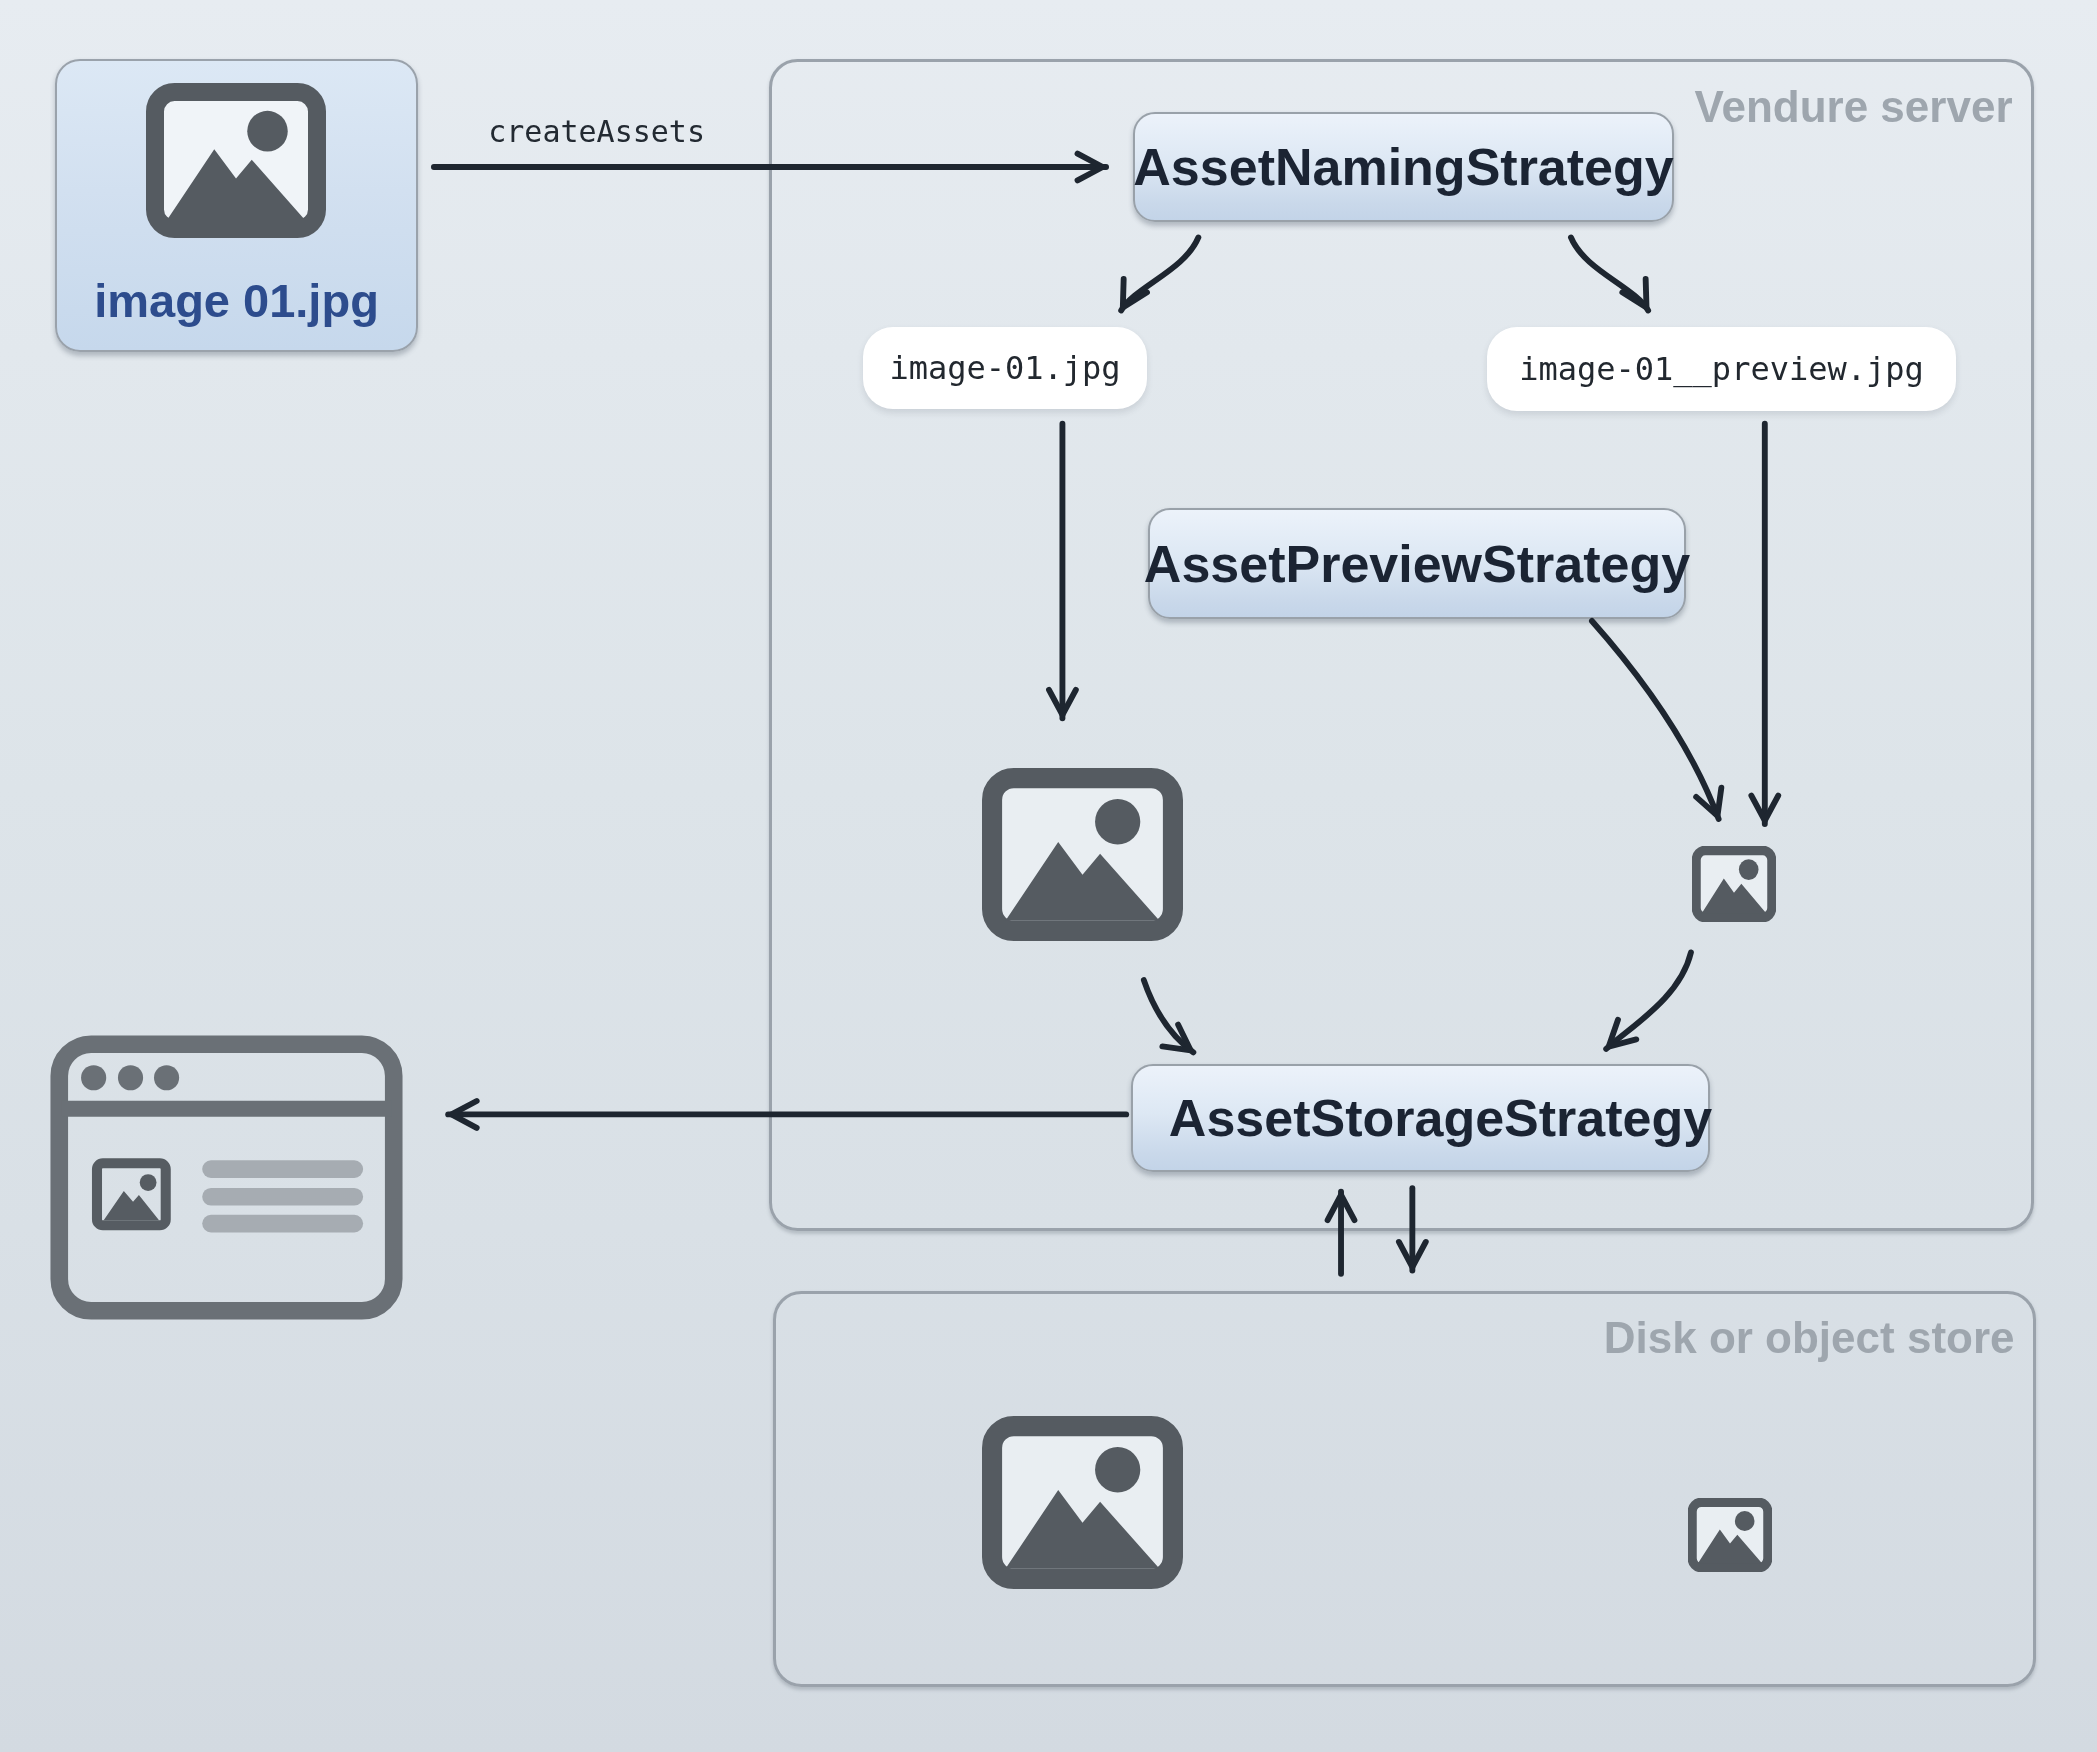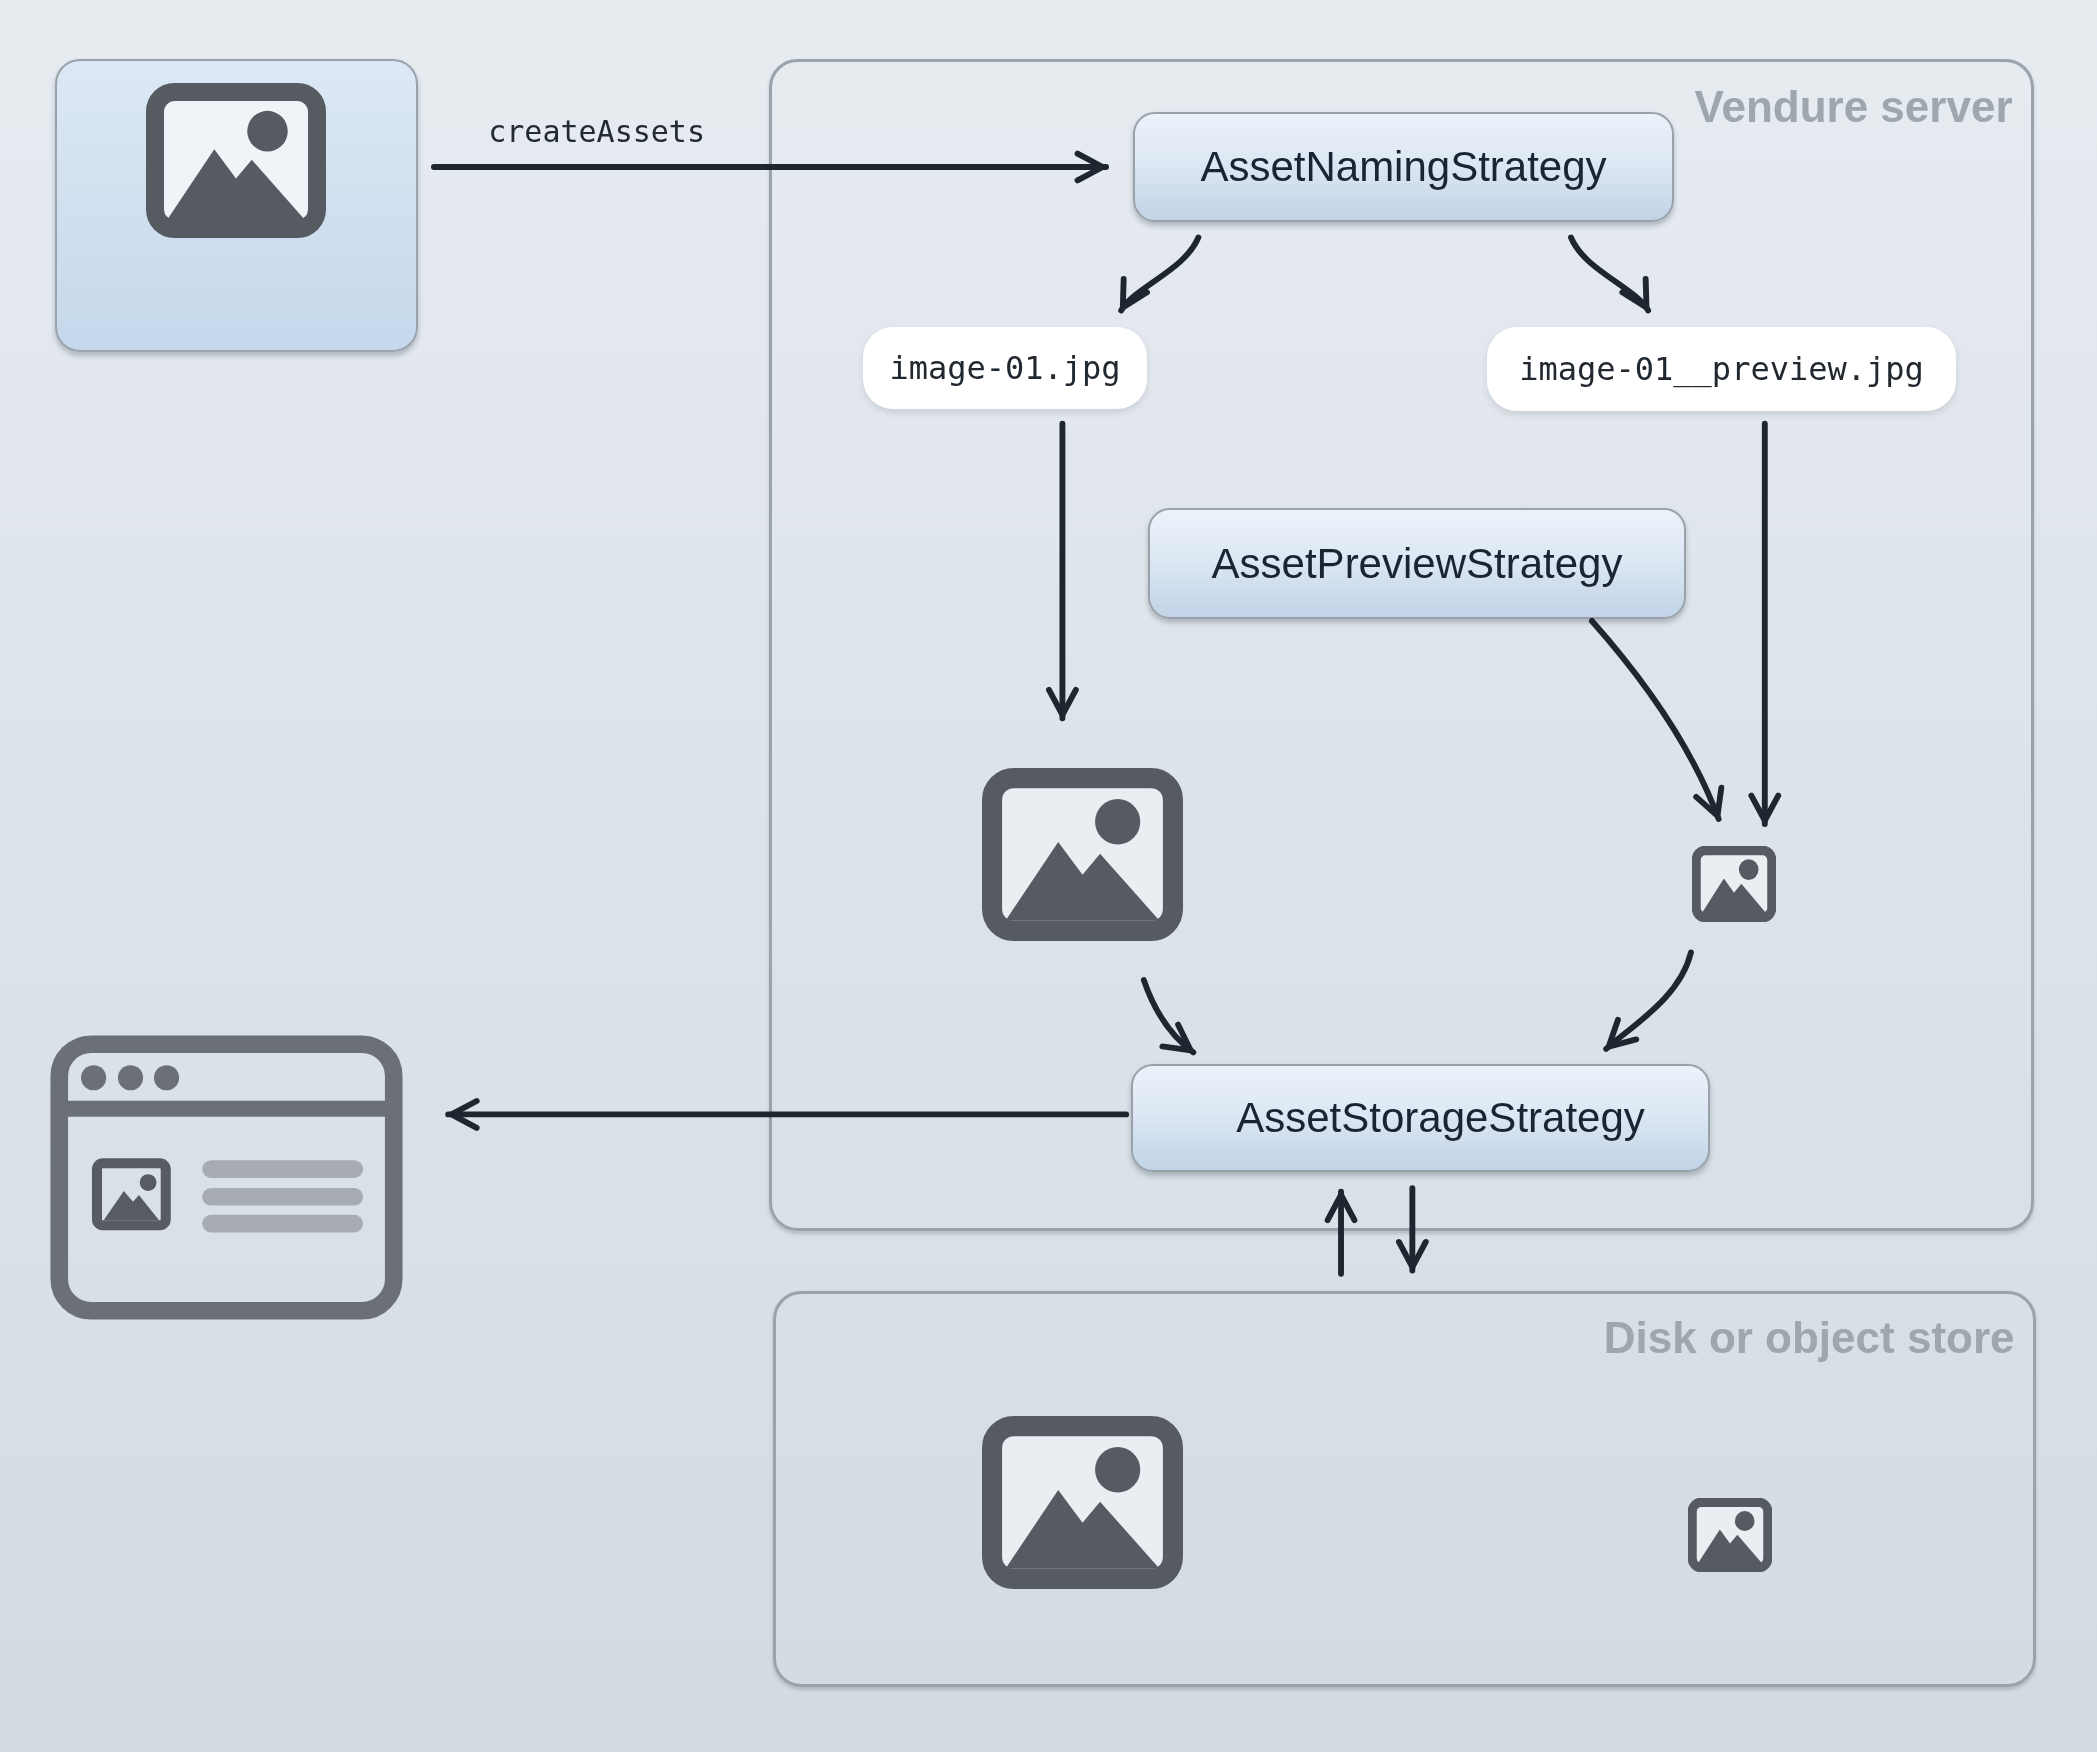--- a/index.html
+++ b/index.html
@@ -19,21 +19,21 @@
   .muted-title{
     font-weight:bold;font-size:44px;color:#9ea6ae;white-space:nowrap;
     position:absolute;
   }
   
   .strategy-btn{
     border:2.5px solid #99a1a9;border-radius:22px;
     background:linear-gradient(180deg,#ecf2fa 0%,#dde8f4 45%,#c9d8ea 85%,#c3d4e8 100%);
     box-shadow:0 3.4px 5px rgba(60,72,88,.30);
     display:flex;align-items:center;justify-content:center;
-    font-weight:normal;font-size:42px;color:#1b2433;white-space:nowrap;
+    font-weight:bold;font-size:52px;color:#1b2433;white-space:nowrap;
   }
   
   .pill{
     background:#ffffff;border-radius:30px;
     box-shadow:0 3.4px 6.7px rgba(70,80,95,.14);
     display:flex;align-items:center;justify-content:center;
     font-family:"DejaVu Sans Mono",monospace;font-weight:500;
     font-size:32px;color:#22282f;white-space:nowrap;
   }
   
@@ -65,20 +65,21 @@
 <div class="abs outline-box layer2" style="left:773px;top:1291px;width:1257px;height:390px;">
   <span class="muted-title" style="top:18.5px;right:18.5px;text-align:center;">Disk or object store</span>
 </div>
 
 <div class="abs source-box layer3" style="left:55px;top:59px;width:359px;height:289px;">
   <svg class="abs" style="left:89px;top:22px;" width="180" height="155" viewBox="0 0 120 103" preserveAspectRatio="none">
     <rect x="6" y="6" width="108" height="91" rx="13" fill="#f0f4f8" stroke="#555b61" stroke-width="12"></rect>
     <circle cx="81" cy="32" r="13.5" fill="#555b61"></circle>
     <path d="M14 91 L45.5 44 L60 63.5 L70.5 51 L106 91 Z" fill="#555b61"></path>
   </svg>
+  <span class="source-label">image 01.jpg</span>
 </div>
 
 <div class="abs mono-label layer3" style="left:453px;top:114px;width:252px;">createAssets</div>
 
 <div class="abs strategy-btn layer3" style="left:1133px;top:112px;width:537px;height:106px;">AssetNamingStrategy</div>
 
 <div class="abs strategy-btn layer3" style="left:1132px;top:508px;width:534px;height:107px;margin-left:16px;">AssetPreviewStrategy</div>
 
 <div class="abs strategy-btn layer3" style="left:1131px;top:1064px;width:535px;height:104px;padding-left:40px;">AssetStorageStrategy</div>
 

